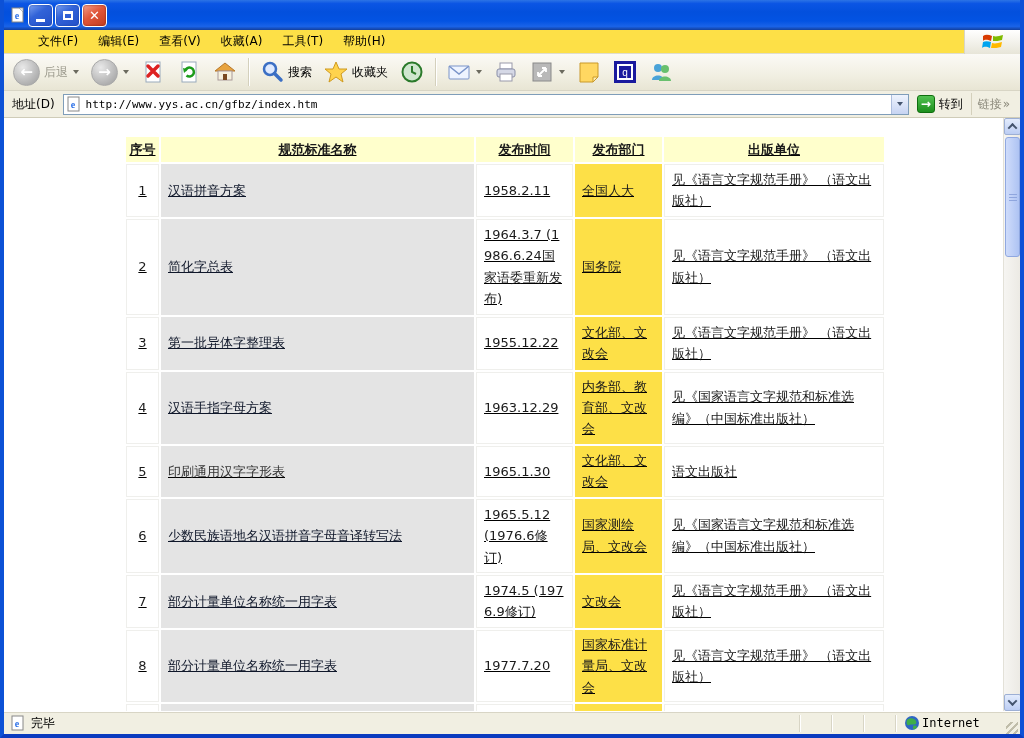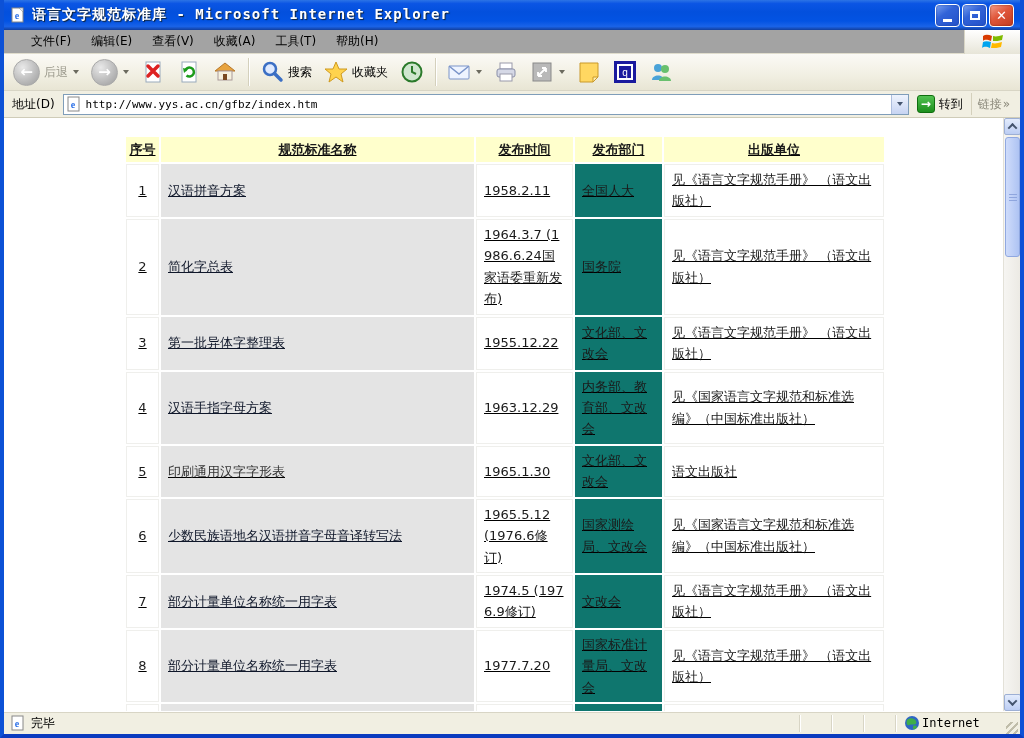--- a/index.html
+++ b/index.html
@@ -19,22 +19,22 @@
     text-shadow:1px 1px 1px #123; margin-left:6px; }
   .win-btn{ width:25px; height:23px; margin-left:2px; border-radius:4px; border:1px solid #fff;
     display:flex; align-items:center; justify-content:center; color:#fff; font-weight:bold;
     font-size:13px; line-height:1;
     background:linear-gradient(145deg,#7ba1ef 0%,#3263d8 40%,#2350c8 100%); box-shadow:inset 0 0 2px #1a3f9e; }
   .win-btn.close{ background:linear-gradient(145deg,#f3a08c 0%,#e0563a 45%,#c23c1f 100%); box-shadow:inset 0 0 2px #7e1d06; }
   .glyph-min{ width:9px; height:3px; background:#fff; margin-top:10px; }
   .glyph-max{ width:10px; height:9px; border:2px solid #fff; border-top-width:3px; }
 
   
-  .menubar{ height:24px; flex:0 0 24px; display:flex; align-items:center; background:#a3a3a3;
-    border-bottom:1px solid #e0ddcd; padding-left:17px; position:relative; }
+  .menubar{ height:24px; flex:0 0 24px; display:flex; align-items:center; background:#fde047;
+    border-bottom:1px solid #e0ddcd; padding-left:24px; position:relative; }
   .menu-item{ padding:3px 10px; color:#000; cursor:default; }
   .brand-logo{ position:absolute; right:0; top:0; width:56px; height:24px; background:linear-gradient(180deg,#ffffff,#e7e5d8);
     border-left:1px solid #d8d5c5; display:flex; align-items:center; justify-content:center; }
 
   
   .toolbar{ height:37px; flex:0 0 37px; display:flex; align-items:center; gap:2px;
     background:linear-gradient(180deg,#fbfaf6 0%,#f1efe2 60%,#e8e5d4 100%);
     border-bottom:1px solid #d8d5c5; padding:0 4px; }
   .tb-btn{ display:flex; align-items:center; gap:4px; padding:2px 5px; border-radius:3px; height:31px; }
   .tb-label{ font-size:12px; }
@@ -62,21 +62,21 @@
   
   .content{ flex:1; position:relative; background:#fff; overflow:hidden; }
   .page{ position:absolute; left:0; top:0; right:17px; bottom:0; overflow:hidden; padding:17px 0 12px 120px;text-decoration:underline; }
 
   table.standards{ border-collapse:separate; border-spacing:2px; width:752px; table-layout:fixed; font-size:13px; color:#1a1a1a; }
   table.standards th{ background:#ffffcc; font-weight:bold; height:25px; text-align:center; font-size:13px; padding:0 2px; }
   table.standards td{ height:44px; padding:4px 7px; vertical-align:middle; line-height:1.65; word-break:break-all; }
   td.c-num{ background:#fff; border:1px solid #efefec; text-align:center; }
   td.c-name{ background:#e4e4e4; }
   td.c-date{ background:#fff; border:1px solid #efefec; }
-  td.c-dept{ background:#0f766e; }
+  td.c-dept{ background:#fde047; }
   td.c-pub{ background:#fff; border:1px solid #efefec; }
   a.std-link{ color:#0f172a; text-decoration:underline; cursor:pointer; }
   span.std-plain{ color:#333; text-decoration:none; }
 
   
   .scrollbar{ position:absolute; top:0; right:0; width:17px; bottom:0; background:#f3f2ee;
     background:linear-gradient(90deg,#f6f5f2,#eceae4); border-left:1px solid #e3e1d8; }
   .sb-btn{ position:absolute; left:0; width:17px; height:17px; border-radius:2px;
     background:linear-gradient(180deg,#e3ecfd,#bccdf3); border:1px solid #9dafd4;
     display:flex; align-items:center; justify-content:center; }
@@ -107,21 +107,20 @@
 <div class="window">
 
   <div class="titlebar">
     <span class="icon16">
       <svg viewBox="0 0 16 16" width="16" height="16">
           <rect x="2" y="1" width="11" height="14" fill="#fff" stroke="#888"></rect>
           <polygon points="13,1 13,5 9,1" fill="#dfe8f5" stroke="#888" stroke-width="0.5"></polygon>
           <text x="7" y="12" font-size="10" font-weight="bold" fill="#2a6fe8" text-anchor="middle" font-family="serif">e</text>
         </svg>
     </span>
-    <span class="title">语言文字规范标准库 - Microsoft Internet Explorer</span>
     <div class="win-btn">
         <span class="glyph-min"></span>
       </div>
     <div class="win-btn">
         <span class="glyph-max"></span>
       </div>
     <div class="win-btn close">
         <span>✕</span>
       </div>
   </div>

